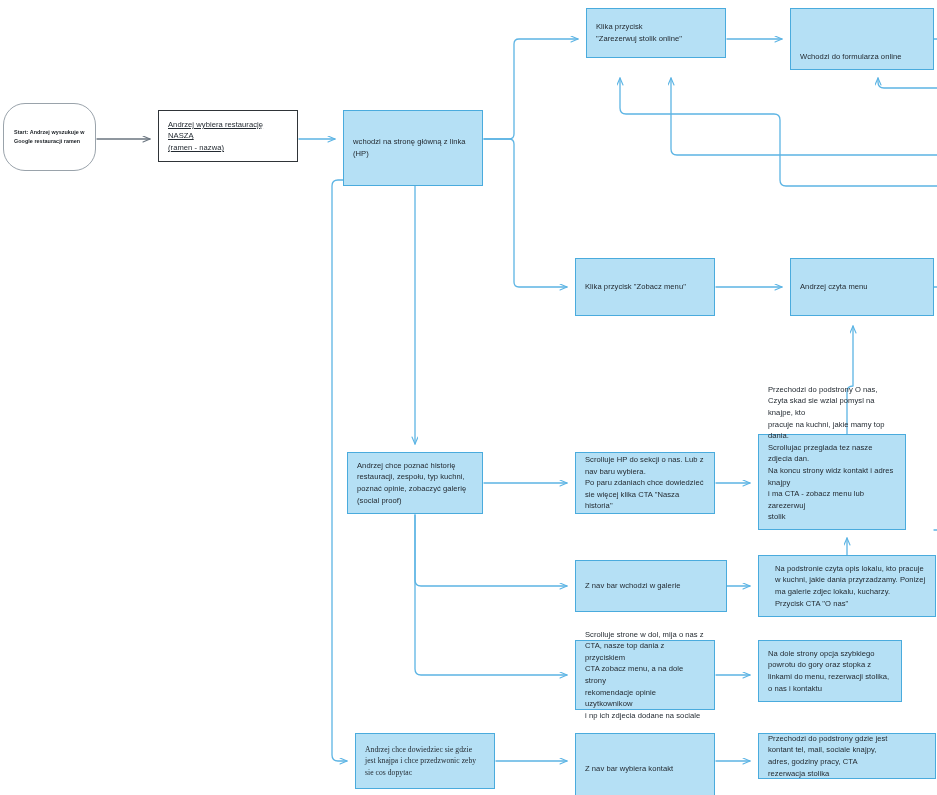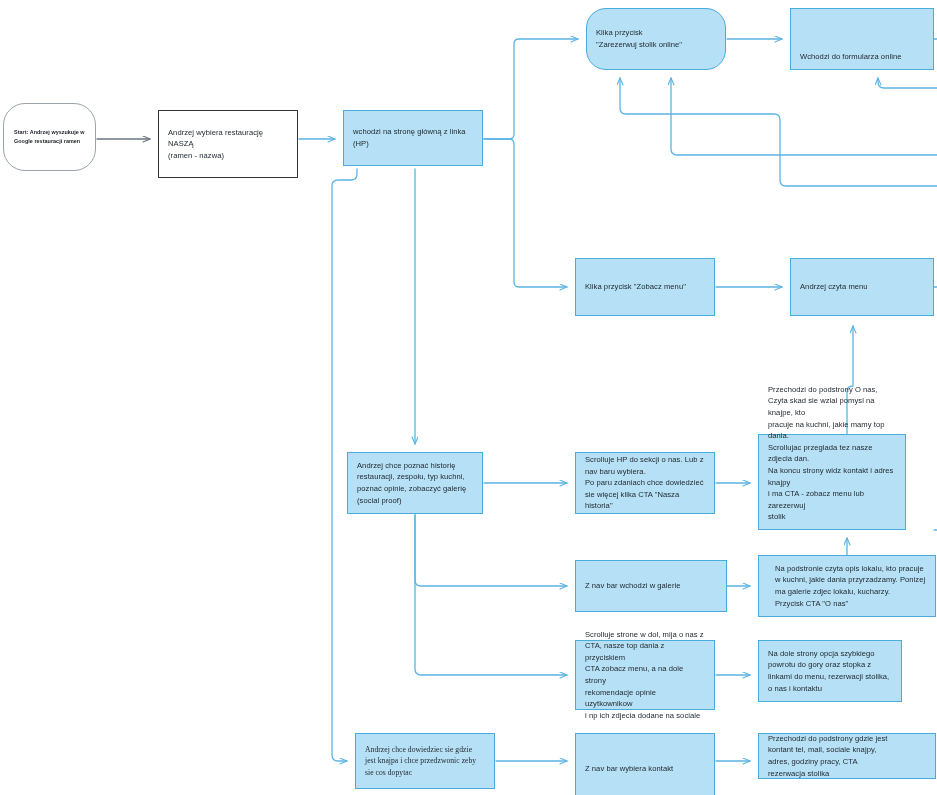--- a/index.html
+++ b/index.html
@@ -115,31 +115,31 @@
       <path d="M937,530 L934,530"></path>
 
     </g>
   </svg>
 
   <div class="node start" style="left:3px;top:103px;width:93px;height:68px;">
     <span>Start: Andrzej wyszukuje w
 Google restauracji ramen</span>
   </div>
 
-  <div class="node plain" style="left:158px;top:110px;width:140px;height:68px;">
+  <div class="node plain" style="left:158px;top:110px;width:140px;height:52px;text-decoration:underline;">
     <span>Andrzej wybiera restaurację NASZĄ
 (ramen - nazwa)</span>
   </div>
 
-  <div class="node" style="left:343px;top:110px;width:140px;height:56px;">
+  <div class="node" style="left:343px;top:110px;width:140px;height:76px;">
     <span>wchodzi na stronę główną z linka
 (HP)</span>
   </div>
 
-  <div class="node" style="left:586px;top:8px;width:140px;height:62px;border-radius:20px;">
+  <div class="node" style="left:586px;top:8px;width:140px;height:50px;">
     <span>Klika przycisk
 "Zarezerwuj stolik online"</span>
   </div>
 
   <div class="node" style="left:790px;top:8px;width:144px;height:62px;justify-content:flex-end;">
     <span>Wchodzi do formularza online</span>
   </div>
 
   <div class="node" style="left:575px;top:258px;width:140px;height:58px;">
     <span>Klika przycisk "Zobacz menu"</span>

